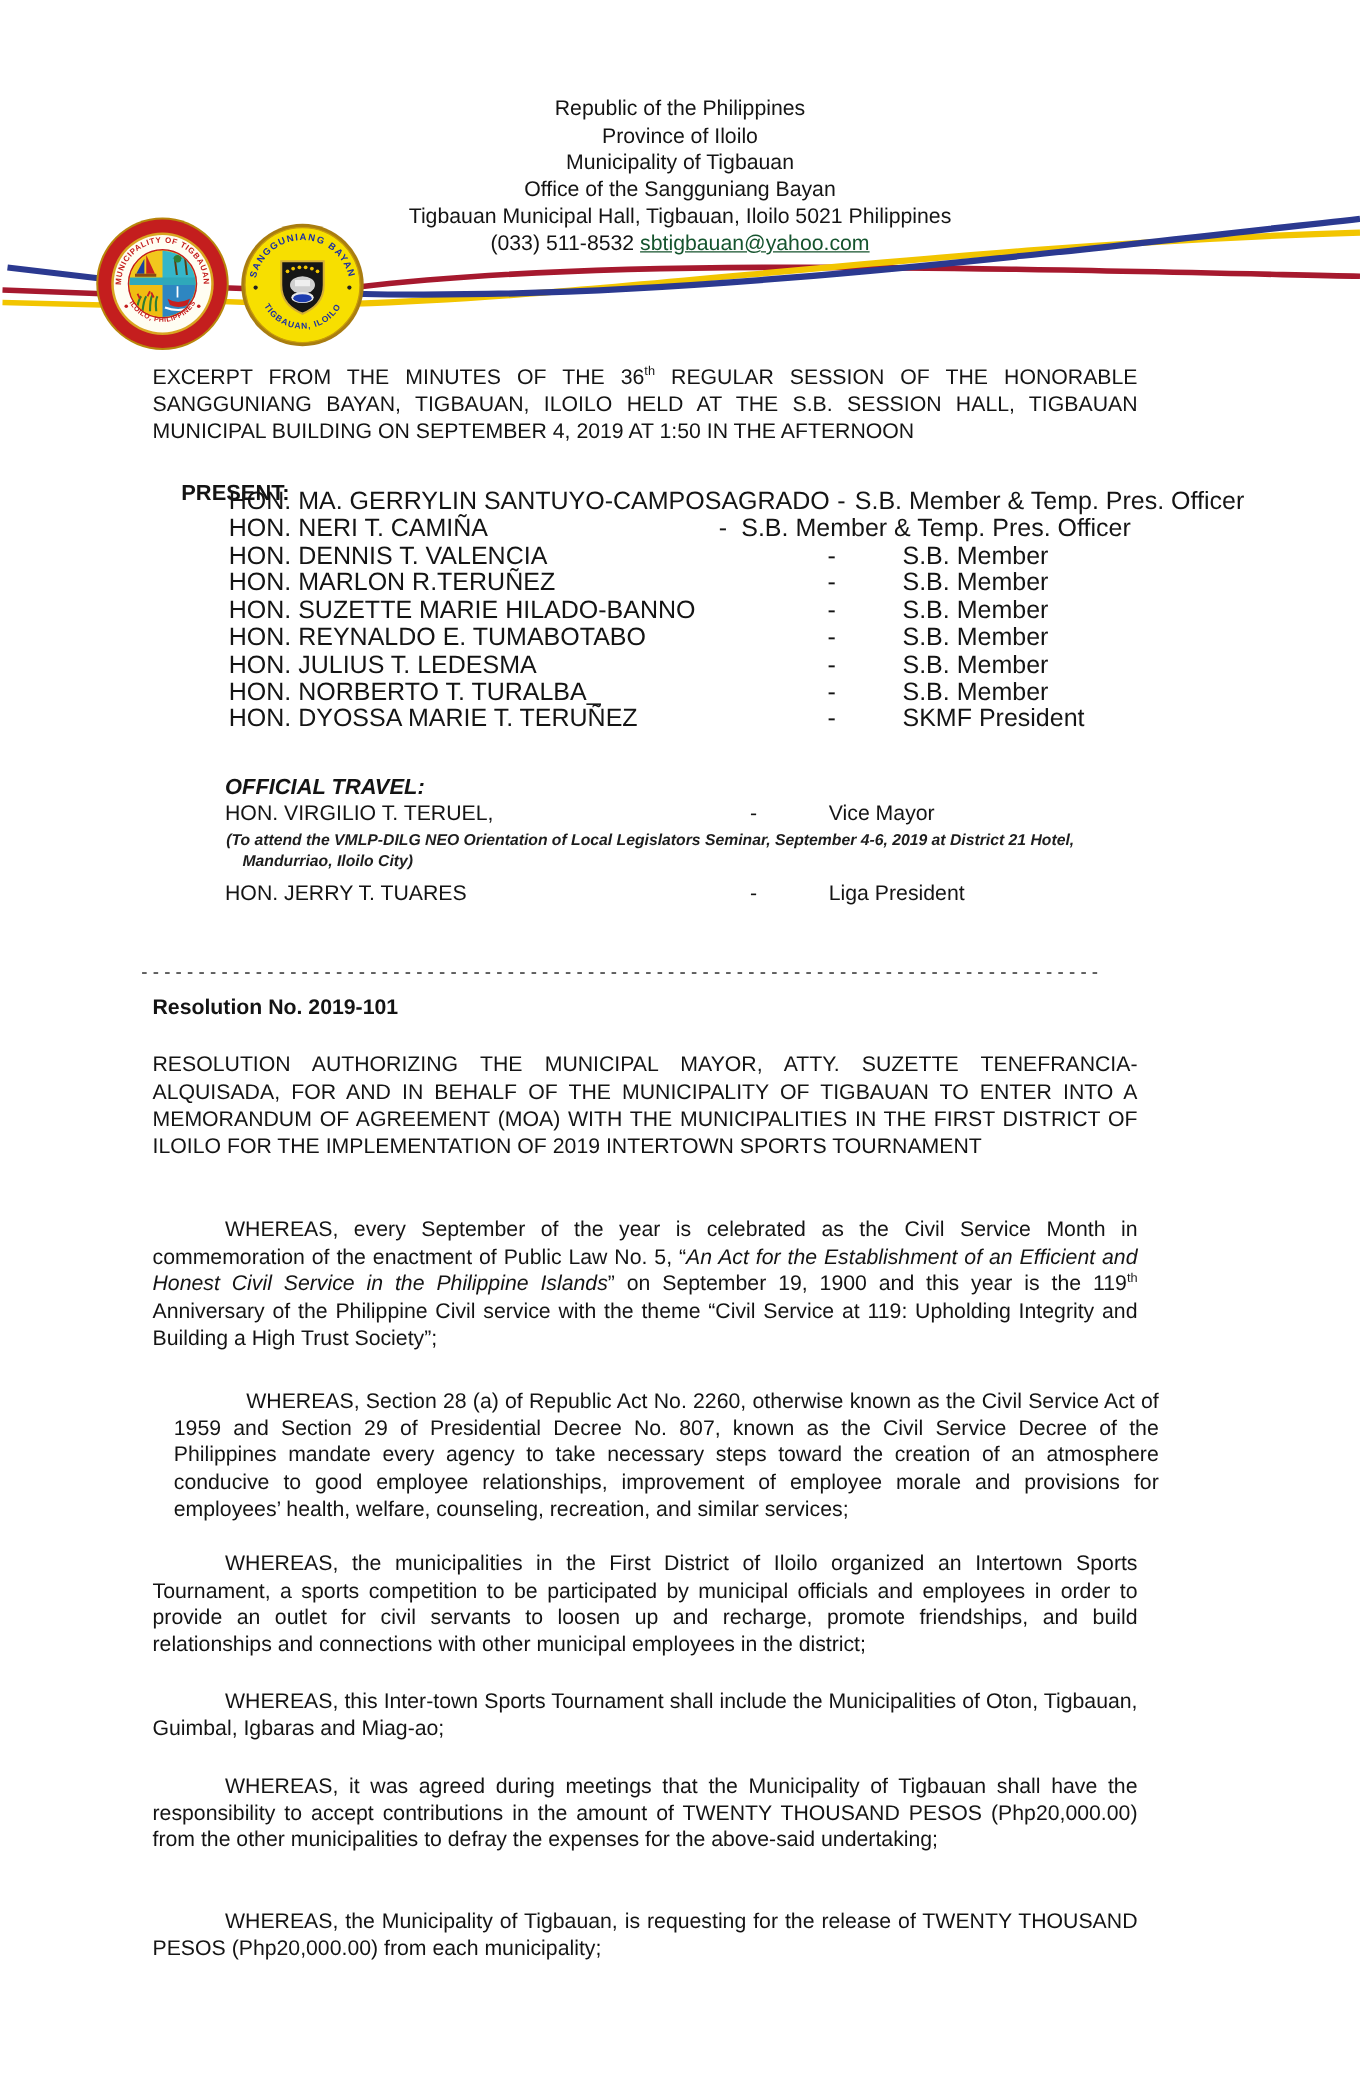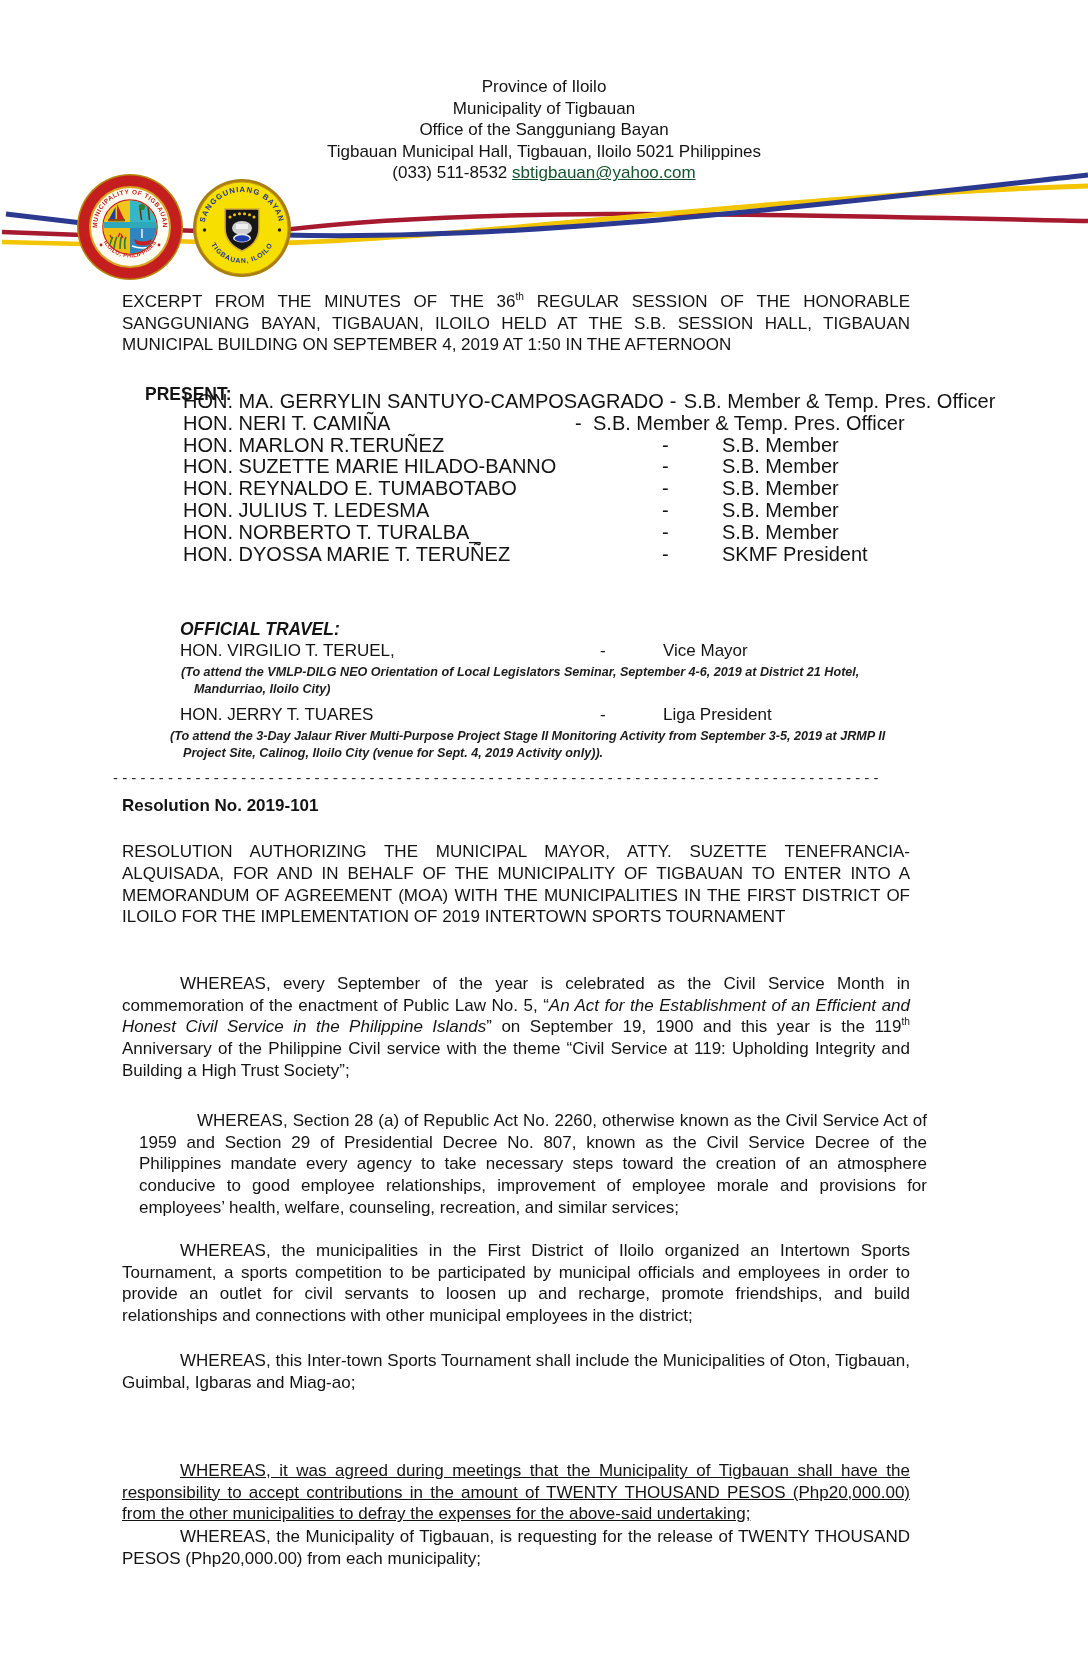--- a/index.html
+++ b/index.html
@@ -38,30 +38,31 @@
   .travel1{left:180px;top:641px;}
   .travel2{left:180px;top:705px;}
   .t-note{font-size:12.6px;line-height:16.6px;font-style:italic;font-weight:600;color:#1d1d1d;}
   .note1{left:181px;top:664px;width:712px;padding-left:13px;text-indent:-13px;}
   .note2{left:170px;top:728px;width:742px;padding-left:13px;text-indent:-13px;}
   
   .divider{left:113px;top:769px;width:796px;font-size:15px;white-space:nowrap;overflow:hidden;color:#2a2a2a;}
   .res-no{left:122px;top:796px;width:788px;text-align:left;font-size:17px;font-weight:bold;}
   .res-title{left:122px;top:841px;width:788px;font-size:17px;line-height:21.8px;text-align:justify;}
   .whereas{left:122px;width:788px;font-size:17px;line-height:21.7px;text-align:justify;text-indent:58px;}
-  .w1{top:973px;} .w2{top:1110px;margin-left:17px;} .w3{top:1240px;} .w4{top:1350px;} .w5{top:1460px;text-decoration:underline;} .w6{top:1526px;}
+  .w1{top:973px;} .w2{top:1110px;margin-left:17px;} .w3{top:1240px;} .w4{top:1350px;} .w5{top:1418px;} .w6{top:1526px;}
   .seg-i{font-style:italic;}
   .seg-sup{vertical-align:super;font-size:0.6em;line-height:0;}
 </style>
 </head>
 <body>
 
 <div class="page">
 
   <div class="abs hdr">
+    <div>Republic of the Philippines</div>
     <div>Province of Iloilo</div>
     <div>Municipality of Tigbauan</div>
     <div>Office of the Sangguniang Bayan</div>
     <div>Tigbauan Municipal Hall, Tigbauan, Iloilo 5021 Philippines</div>
     <div>
       <span>(033) 511-8532</span>
       <span> </span>
       <span class="email">sbtigbauan@yahoo.com</span>
     </div>
   </div>
@@ -162,20 +163,23 @@
 
   <div class="abs present-label">PRESENT:</div>
   <div class="abs members">
     <div class="member-row">
       <span class="m-name">HON. MA. GERRYLIN SANTUYO-CAMPOSAGRADO</span><span class="m-dash">-</span><span class="m-role">S.B. Member  &amp; Temp. Pres. Officer</span>
     </div>
     <div class="member-row">
       <span class="m-name">HON. NERI T. CAMIÑA</span><span class="m-dash">-</span><span class="m-role">S.B. Member &amp; Temp. Pres. Officer</span>
     </div>
     <div class="member-row">
+      <span class="m-name">HON. DENNIS T. VALENCIA</span><span class="m-dash">-</span><span class="m-role">S.B. Member</span>
+    </div>
+    <div class="member-row">
       <span class="m-name">HON. MARLON R.TERUÑEZ</span><span class="m-dash">-</span><span class="m-role">S.B. Member</span>
     </div>
     <div class="member-row">
       <span class="m-name">HON. SUZETTE MARIE HILADO-BANNO</span><span class="m-dash">-</span><span class="m-role">S.B. Member</span>
     </div>
     <div class="member-row">
       <span class="m-name">HON. REYNALDO E. TUMABOTABO</span><span class="m-dash">-</span><span class="m-role">S.B. Member</span>
     </div>
     <div class="member-row">
       <span class="m-name">HON. JULIUS T. LEDESMA</span><span class="m-dash">-</span><span class="m-role">S.B. Member</span>
@@ -191,21 +195,20 @@
   <div class="abs ot-label">OFFICIAL TRAVEL:</div>
 
   <div class="abs travel-row travel1">
     <span class="t-name">HON. VIRGILIO T. TERUEL,</span><span class="t-dash">-</span><span class="t-role">Vice Mayor</span>
   </div>
   <div class="abs t-note note1">(To attend the VMLP-DILG NEO Orientation of Local Legislators Seminar, September 4-6, 2019 at District 21 Hotel, Mandurriao, Iloilo City)</div>
 
   <div class="abs travel-row travel2">
     <span class="t-name">HON. JERRY T. TUARES</span><span class="t-dash">-</span><span class="t-role">Liga President</span>
   </div>
-  <div class="abs t-note note2">(To attend the 3-Day Jalaur River Multi-Purpose Project Stage II Monitoring Activity from September 3-5, 2019 at JRMP II Project Site, Calinog, Iloilo City  (venue for Sept. 4, 2019 Activity only)).</div>
 
   <div class="abs divider">- - - - - - - - - - - - - - - - - - - - - - - - - - - - - - - - - - - - - - - - - - - - - - - - - - - - - - - - - - - - - - - - - - - - - - - - - - - - - - - - - - - - </div>
 
   <div class="abs res-no">Resolution No. 2019-101</div>
   <div class="abs res-title">RESOLUTION AUTHORIZING THE MUNICIPAL MAYOR, ATTY. SUZETTE TENEFRANCIA-ALQUISADA, FOR AND IN BEHALF OF THE MUNICIPALITY OF TIGBAUAN TO ENTER INTO A MEMORANDUM OF AGREEMENT (MOA) WITH THE MUNICIPALITIES  IN THE FIRST DISTRICT OF ILOILO FOR THE IMPLEMENTATION OF 2019 INTERTOWN SPORTS TOURNAMENT</div>
 
   <div class="abs whereas w1"><span>WHEREAS, every September of the year is celebrated as the Civil Service Month in commemoration of the enactment of Public  Law No. 5, “</span><span class="seg-i">An Act for the Establishment of an Efficient and Honest Civil Service in the Philippine Islands</span><span>” on September 19, 1900 and this year is the 119</span><span class="seg-sup">th</span><span> Anniversary of the Philippine Civil service with the theme “Civil Service at 119: Upholding Integrity and Building a High Trust Society”;</span></div>
   <div class="abs whereas w2"><span>WHEREAS, Section 28 (a) of Republic Act No. 2260, otherwise known as the Civil Service Act of 1959 and Section 29 of Presidential Decree No. 807,  known as the Civil Service Decree of the Philippines mandate every agency to take necessary steps toward the creation of an atmosphere conducive to good employee relationships, improvement of employee morale and provisions for employees’ health, welfare, counseling, recreation, and similar services;</span></div>
   <div class="abs whereas w3"><span>WHEREAS, the municipalities in the First District of Iloilo organized an Intertown Sports Tournament, a sports competition to be participated by municipal officials and employees in order to provide an outlet for civil servants to loosen up and recharge, promote friendships, and build relationships and connections with other municipal employees in the district;</span></div>
   <div class="abs whereas w4"><span>WHEREAS, this Inter-town Sports Tournament shall include the Municipalities of Oton, Tigbauan, Guimbal, Igbaras and Miag-ao;</span></div>

